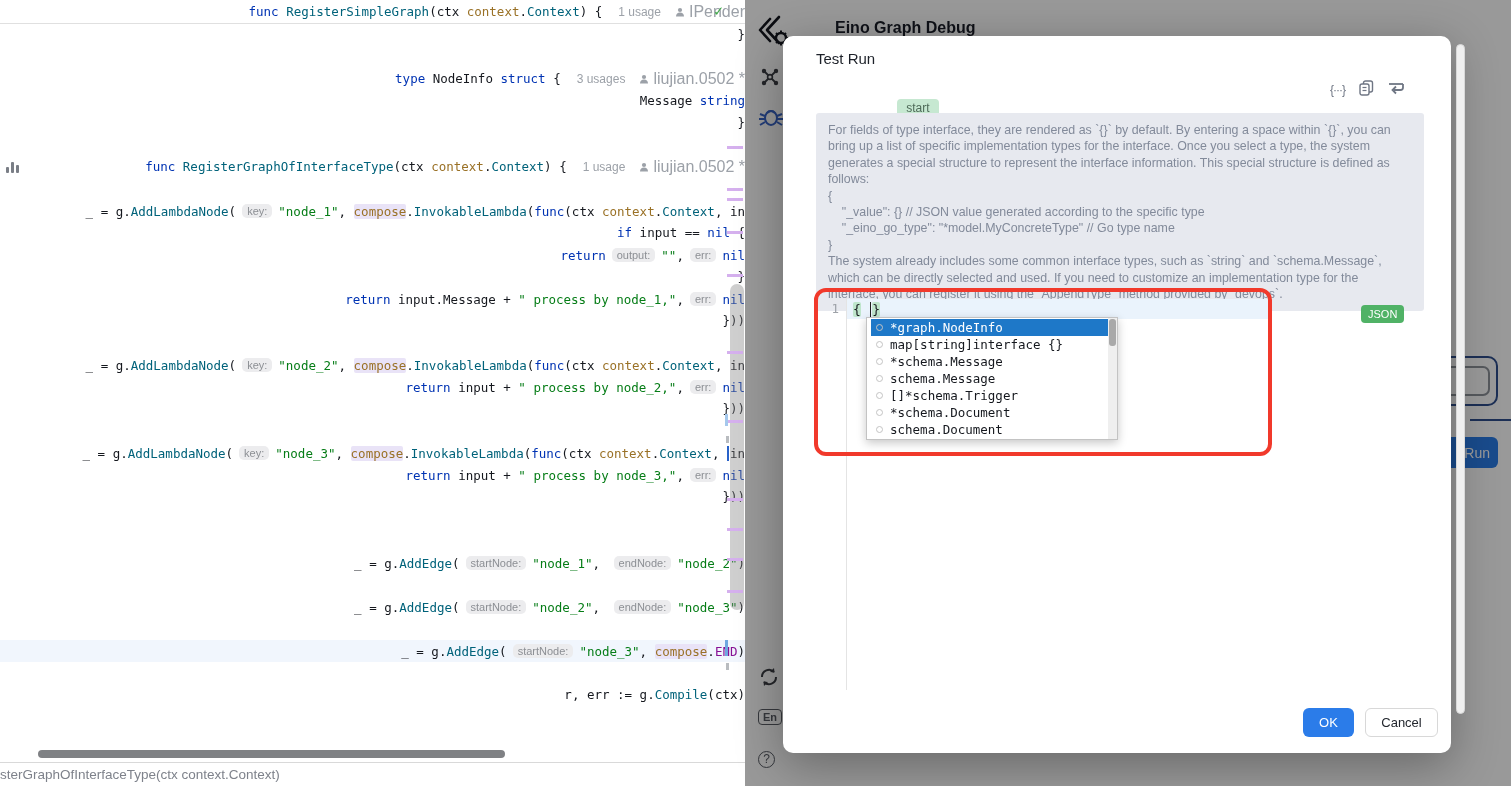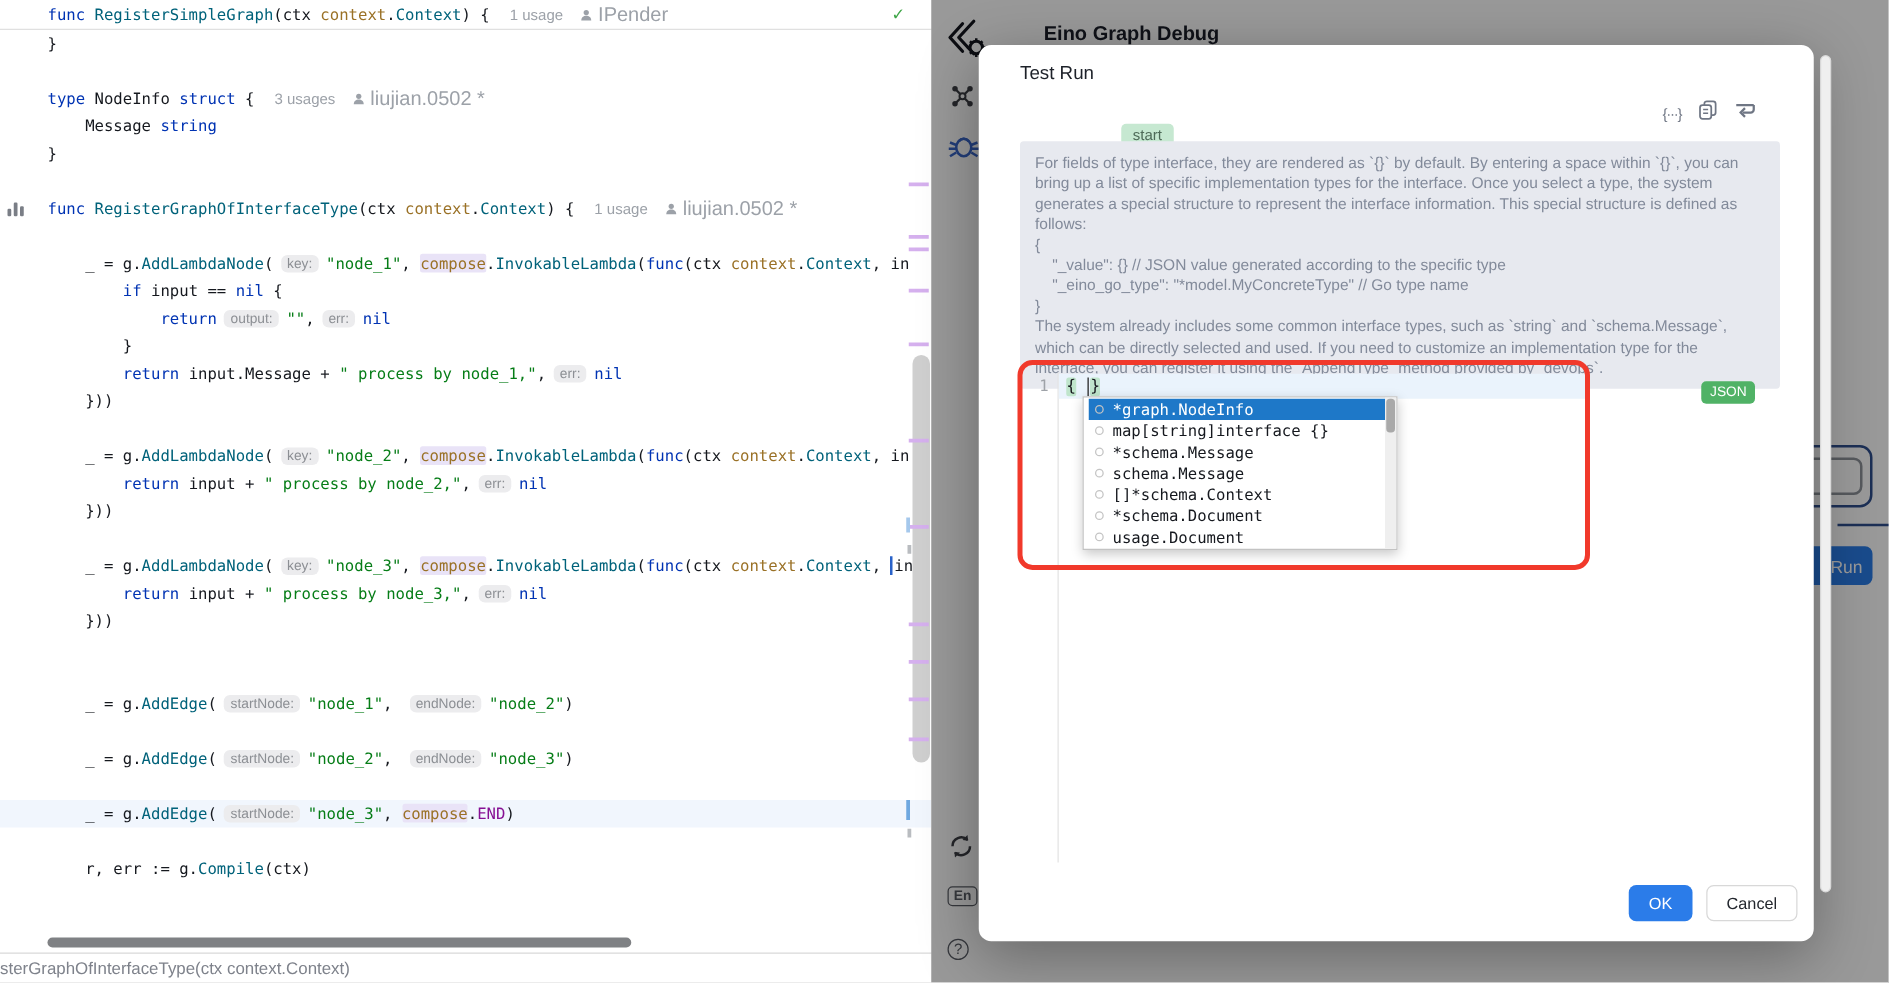--- a/index.html
+++ b/index.html
@@ -3,21 +3,21 @@
 <meta charset="utf-8">
 <style>
   * { margin:0; padding:0; box-sizing:border-box; }
   html,body { width:1511px; height:786px; overflow:hidden; background:#fff;
     font-family:"Liberation Sans", sans-serif; }
   .stage { position:relative; width:1511px; height:786px; overflow:hidden; }
 
   
   .code-editor { position:absolute; left:0; top:0; width:828px; height:762px;
     background:#fff; overflow:hidden;
-    font-family:"DejaVu Sans Mono", monospace; font-size:12.5px; }
+    font-family:"DejaVu Sans Mono", monospace; font-size:12.5px;text-align:right; }
   .top-frag { position:absolute; left:110px; top:0; width:106px; height:4px; background:#b3bfca; }
   .sticky-line { position:absolute; left:0; top:0; width:745px; height:24px; background:#fff;
     border-bottom:1px solid #e0e0e0; z-index:3; }
   .code-lines { position:absolute; left:0; top:24px; width:745px; }
   .code-line { height:22px; line-height:22px; white-space:pre; padding-left:38px; }
   .sticky-line .code-line { padding-left:38px; height:23px; line-height:23px; white-space:pre; }
   .code-line.active { background:#f1f6fd; }
   .sg-k { color:#0033b3; } .sg-f { color:#00627a; } .sg-p { color:#9a7126; }
   .sg-h { color:#9a7126; background:#e9e3f7; border-radius:2px; }
   .sg-s { color:#067d17; } .sg-t { color:#15181e; } .sg-n { color:#871094; }
@@ -306,23 +306,23 @@
       <span class="brace-hl">}</span>
     </div>
     <div class="json-badge">JSON</div>
 
     <div class="dropdown">
       <div>
           <div class="dd-item selected"><span class="dd-circle"></span><span>*graph.NodeInfo</span></div>
           <div class="dd-item"><span class="dd-circle"></span><span>map[string]interface {}</span></div>
           <div class="dd-item"><span class="dd-circle"></span><span>*schema.Message</span></div>
           <div class="dd-item"><span class="dd-circle"></span><span>schema.Message</span></div>
-          <div class="dd-item"><span class="dd-circle"></span><span>[]*schema.Context</span></div>
+          <div class="dd-item"><span class="dd-circle"></span><span>[]*schema.Trigger</span></div>
           <div class="dd-item"><span class="dd-circle"></span><span>*schema.Document</span></div>
-          <div class="dd-item"><span class="dd-circle"></span><span>usage.Document</span></div>
+          <div class="dd-item"><span class="dd-circle"></span><span>schema.Document</span></div>
         </div>
       <div class="dd-track">
         <div class="dd-thumb"></div>
       </div>
     </div>
 
     <div class="red-rect"></div>
 
     <button class="btn-ok">OK</button>
     <button class="btn-cancel">Cancel</button>

